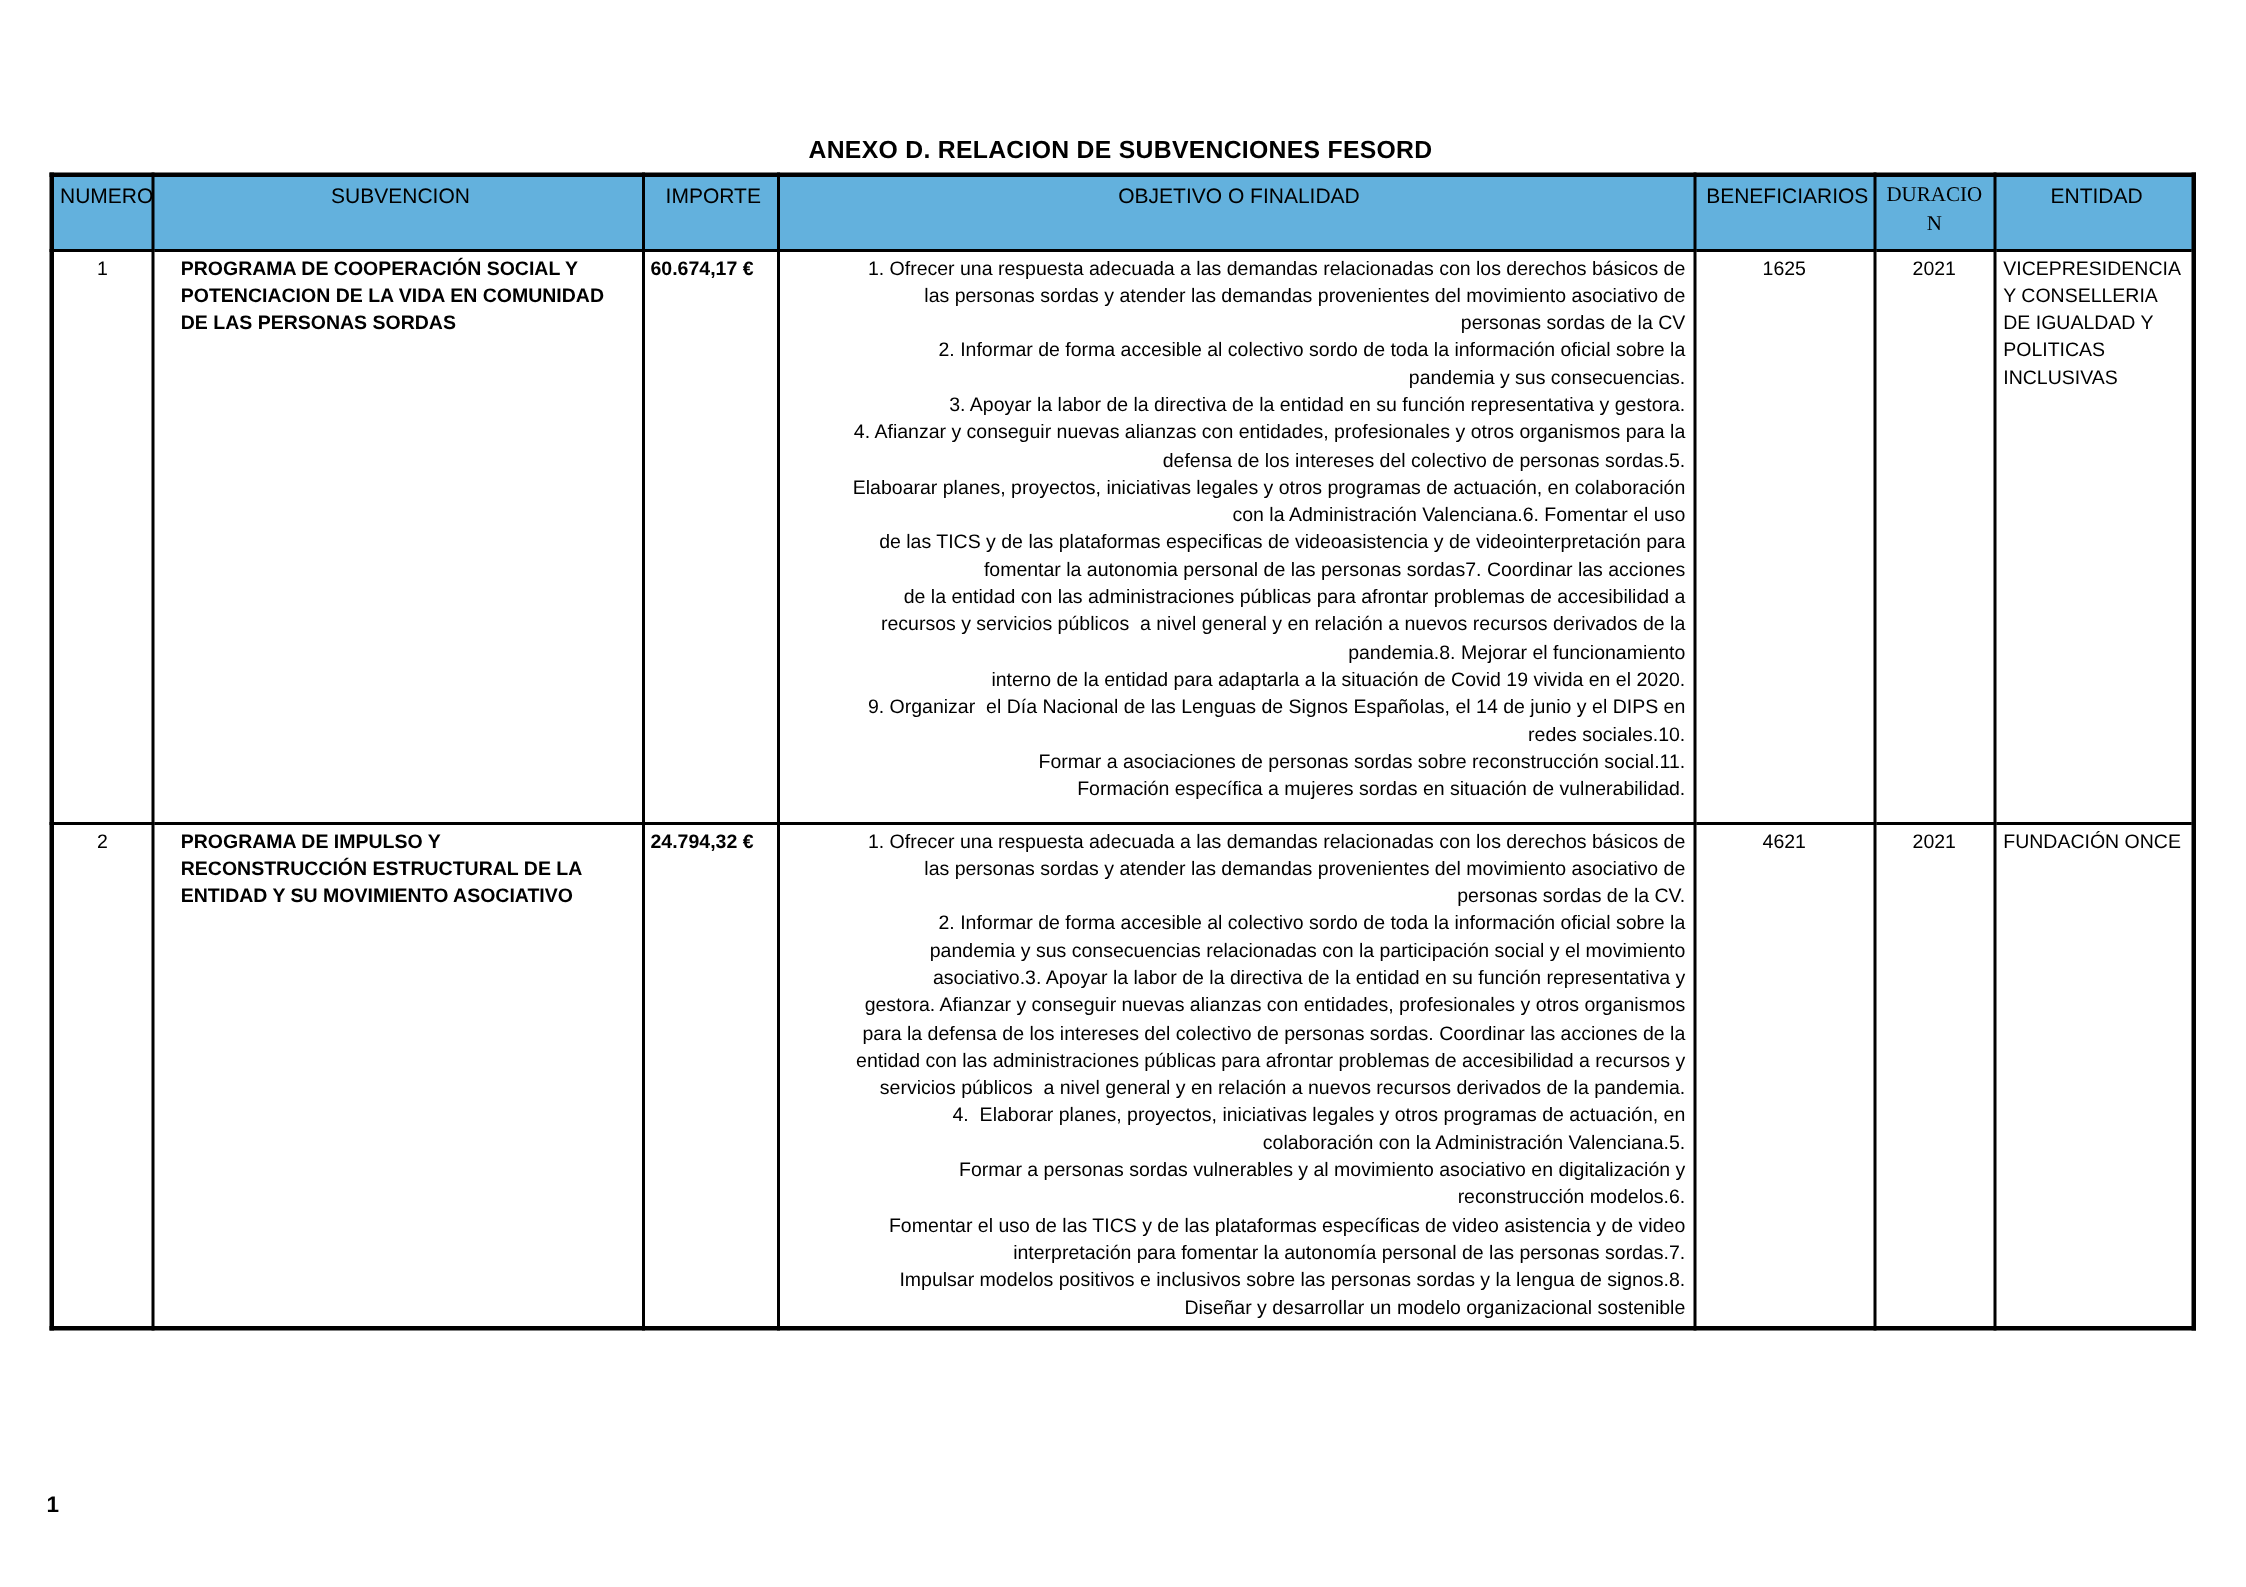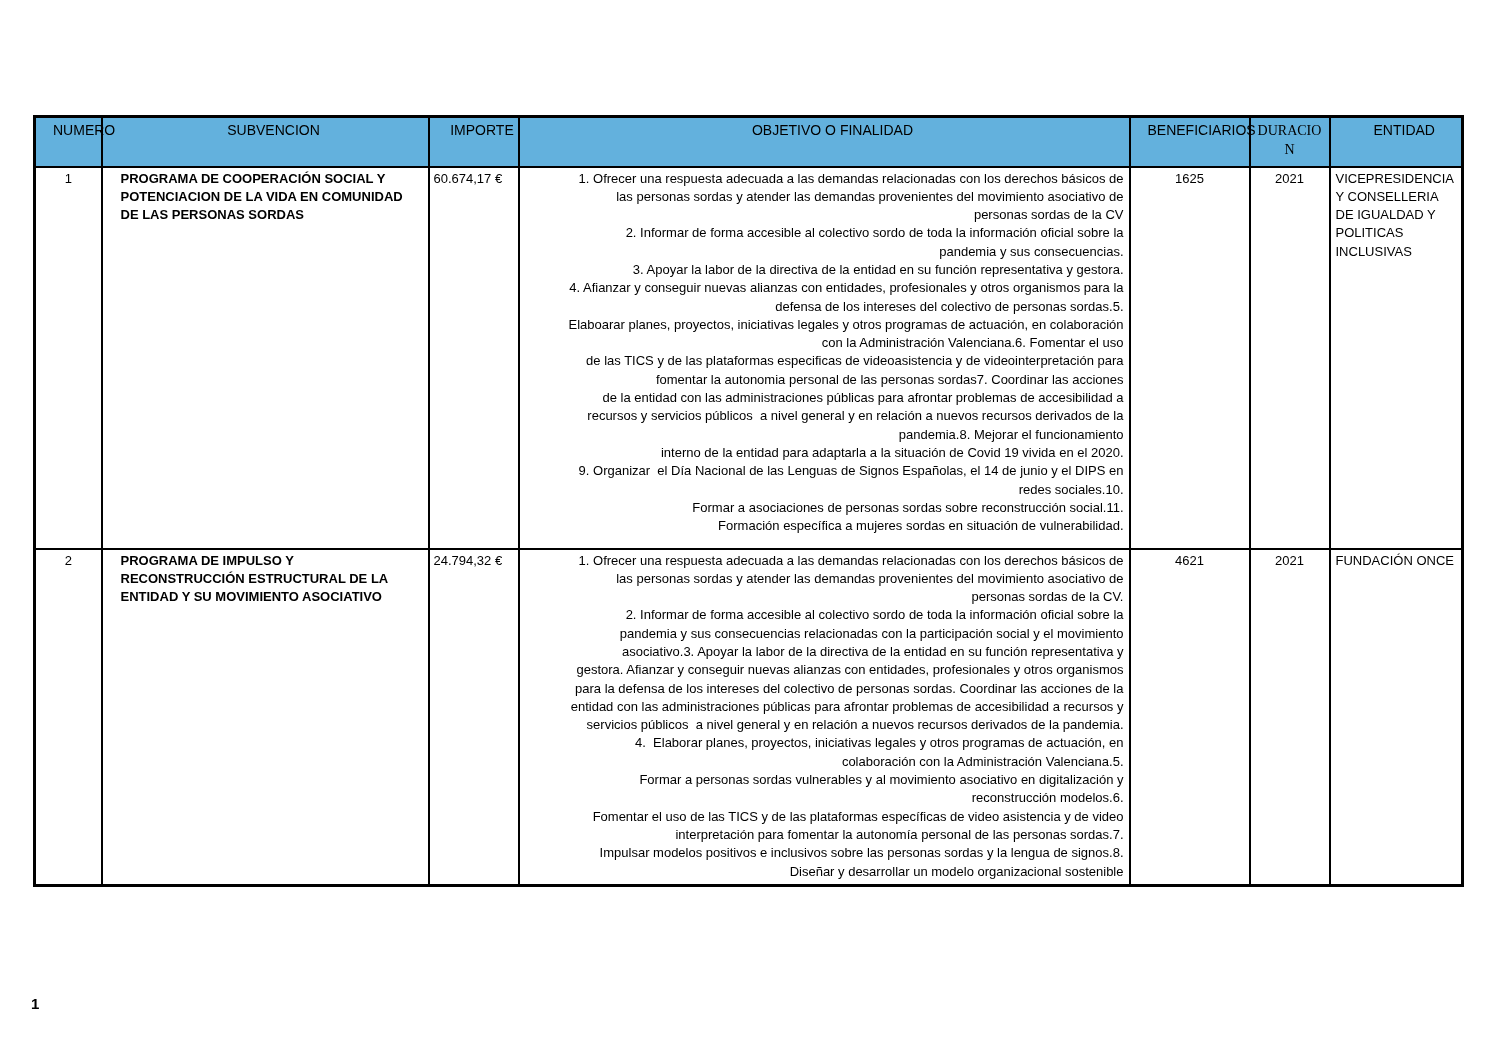--- a/index.html
+++ b/index.html
@@ -34,34 +34,34 @@
   th, td {
     border: 2px solid #000;
     vertical-align: top;
   }
   th {
     background: var(--header-bg, #63B1DD);
     font-weight: normal;
     font-size: 14px;
     line-height: 19px;
     text-align: center;
-    padding: 3px 0 2px 17px;
+    padding: 3px 0 2px 4px;
     height: 50px;
   }
   th.th-duracion { padding: 3px 6px 2px 6px; overflow-wrap: break-word; font-family: Liberation Serif, serif; }
   td {
     font-size: 13px;
     line-height: 18.3px;
     padding: 2px 4px;
   }
   tr.row-1 td { height: 382px; }
   tr.row-2 td { height: 337px; }
   td.c-numero { text-align: center; }
   td.c-subvencion { font-weight: bold; white-space: pre-line; padding: 2px 4px 2px 18px; }
-  td.c-importe { font-weight: normal; text-align: left; padding-right: 15px; }
+  td.c-importe { font-weight: bold; text-align: center; padding-right: 15px; }
   td.c-objetivo { padding: 2px 5px; }
   td.c-beneficiarios, td.c-duracion { text-align: center; }
   td.c-entidad { padding: 2px 5px; overflow-wrap: break-word; }
   .obj-line {
     display: flex;
     justify-content: flex-end;
   }
   .obj-line span { white-space: pre; }
   .page-number {
     position: absolute;
@@ -69,20 +69,21 @@
     top: 995px;
     font-size: 15px;
     font-weight: bold;
   }
 </style>
 </head>
 <body>
 
 <div class="page">
 
+  <div class="doc-title">ANEXO D. RELACION DE SUBVENCIONES FESORD</div>
 
   <table class="subsidies">
     <colgroup>
       <col style="width:67px">
       <col style="width:327px">
       <col style="width:90px">
       <col style="width:611px">
       <col style="width:120px">
       <col style="width:80px">
       <col style="width:133px">

